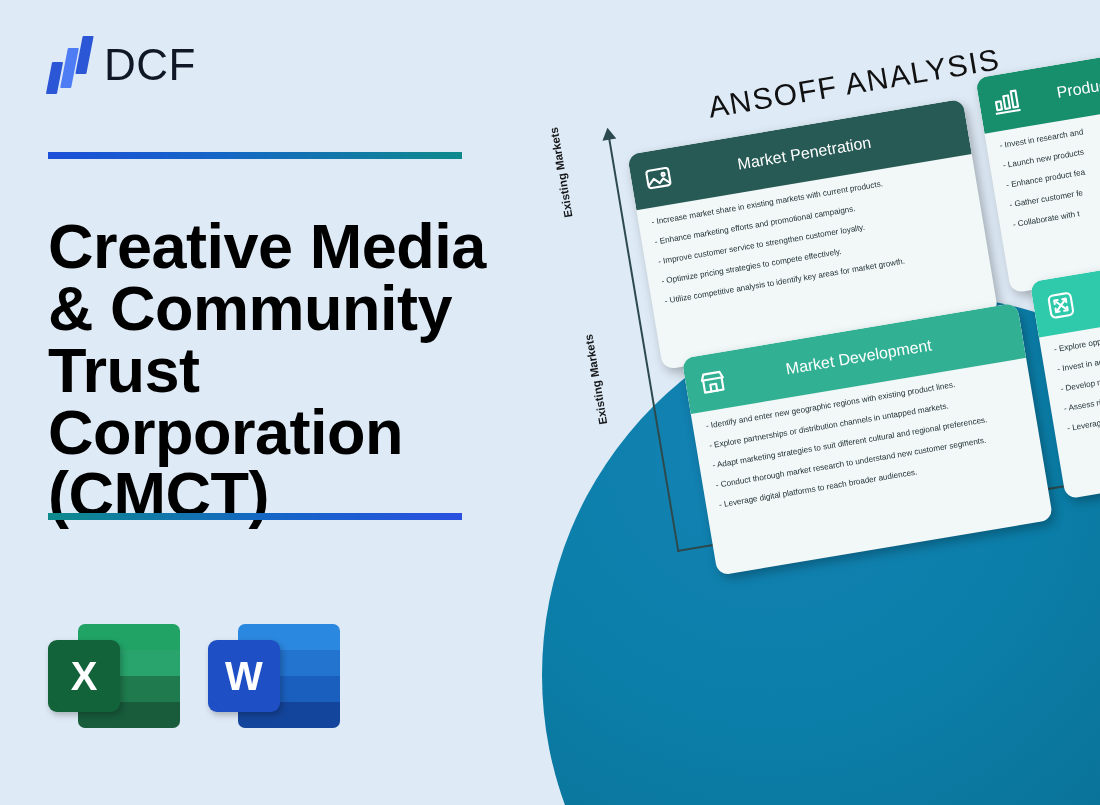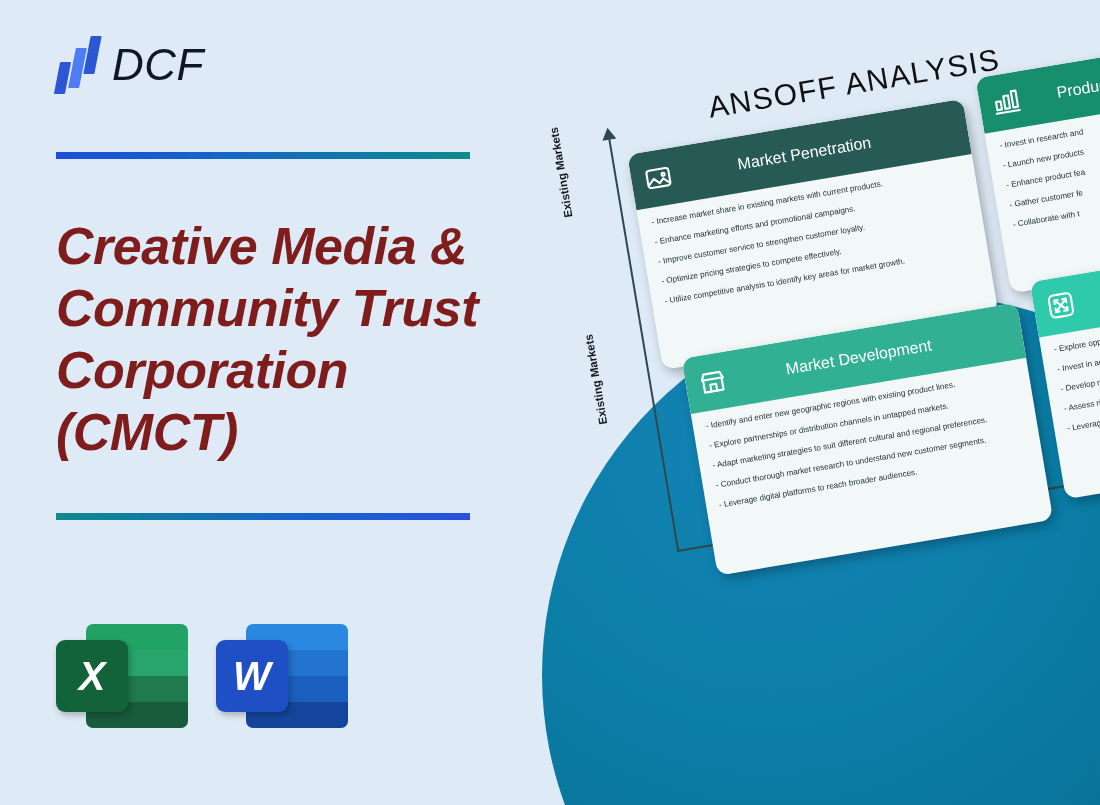--- a/index.html
+++ b/index.html
@@ -6,40 +6,40 @@
   html,body { width:1100px; height:805px; }
   body {
     background:#deeaf6;
     font-family:"Liberation Sans", sans-serif;
     overflow:hidden;
     position:relative;
   }
 
   
   #left-panel{
-    position:absolute; left:8px; top:0; width:540px; height:698px; z-index:40;font-style:italic;
+    position:absolute; left:0; top:0; width:540px; height:698px; z-index:40;
   }
 
   
   #brand{ position:absolute; left:48px; top:36px; display:flex; align-items:center; gap:10px; }
   #logo-mark{ position:relative; width:46px; height:58px; }
   #logo-mark i{ position:absolute; display:block; border-radius:1px; transform:skewX(-11deg); }
   #logo-mark i.b1{ left:1px;  top:26px; width:11px; height:32px; background:#2b56d6; }
   #logo-mark i.b2{ left:16px; top:12px; width:11px; height:40px; background:#4d7cf5; }
   #logo-mark i.b3{ left:31px; top:0px;  width:11px; height:38px; background:#2b56d6; }
   #brand-text{ font-size:44px; font-weight:400; color:#101828; letter-spacing:.5px;
                font-family:"Liberation Sans", sans-serif; }
 
   .rule{ position:absolute; left:48px; width:414px; height:7px; }
   #rule-top{ top:152px; background:linear-gradient(90deg,#1b4fd8 0%,#1565c7 40%,#0e8a8c 100%); }
   #rule-bottom{ top:513px; background:linear-gradient(90deg,#0e8a8c 0%,#1565c7 55%,#2a50e0 100%); }
 
   #page-title{
     position:absolute; left:48px; top:215px; width:470px;
-    font-size:52px; line-height:62px; font-weight:700; color:#7f1d1d;
+    font-size:63px; line-height:62px; font-weight:700; color:#000000;
     letter-spacing:-.5px;
   }
 
   
   #office-icons{ position:absolute; left:48px; top:620px; display:flex; gap:28px; }
   .office-icon{ position:relative; width:132px; height:112px; }
   .oi-doc{ position:absolute; right:0; top:4px; width:102px; height:104px; border-radius:7px; overflow:hidden; }
   .oi-doc span{ position:absolute; left:0; width:100%; display:block; }
   .oi-badge{ position:absolute; left:0; top:20px; width:72px; height:72px; border-radius:9px;
              display:flex; align-items:center; justify-content:center;

